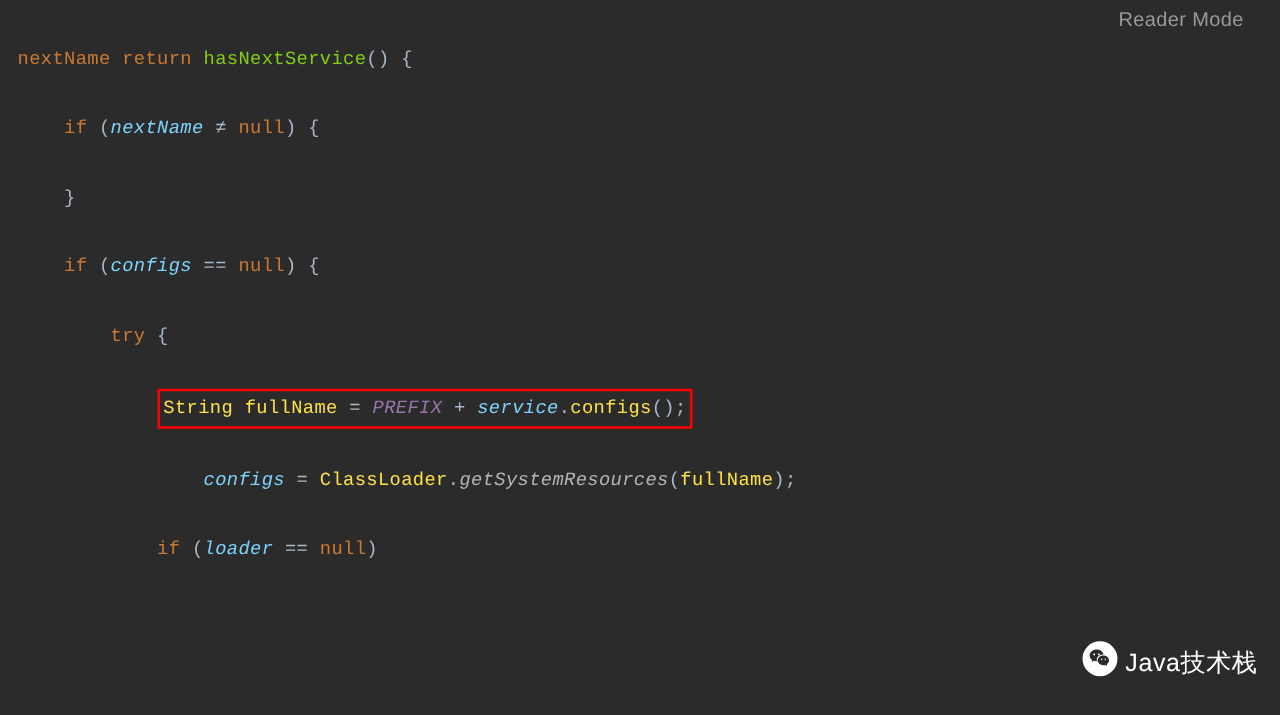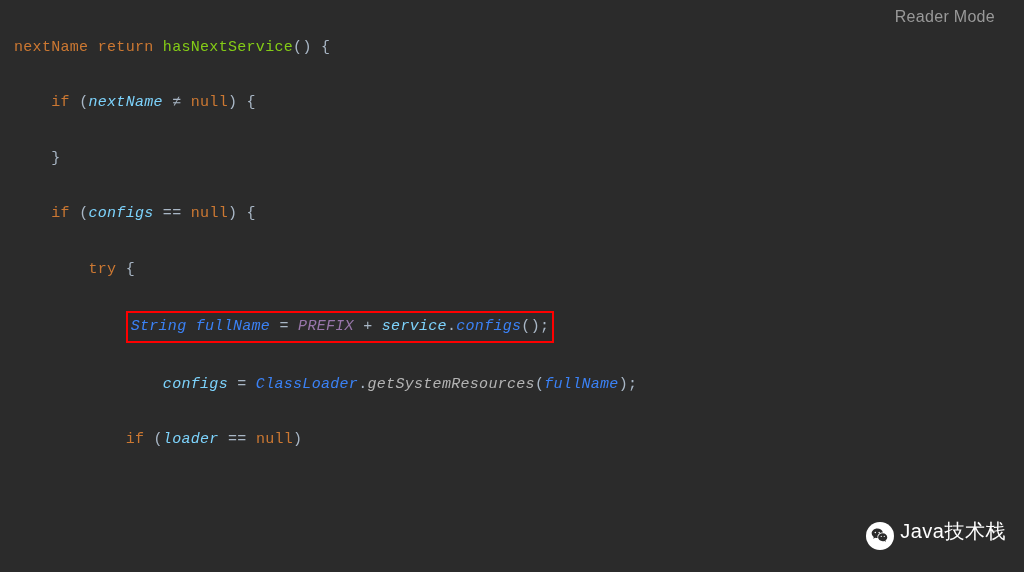--- a/index.html
+++ b/index.html
@@ -24,37 +24,37 @@
     color: #999;
     letter-spacing: 0.3px;
     cursor: pointer;
   }
   .code {
     padding: 6px 14px 0 14px;
     white-space: pre;
   }
   .kw   { color: #cc7832; }  
   .func { color: #84cc16; }  
-  .ident{ color: #3b82f6; font-style: italic; }
+  .ident{ color: #fde047; }
   .field{ color: #7dd3fc; font-style: italic; }  
   .const{ color: #9876aa; font-style: italic; }
   .punct{ color: #a9b7c6; }
   .op   { color: #a9b7c6; }
   .callitalic { color: #b4b4b4; font-style: italic; }
   .box {
     border: 2px solid #ff0000;
     padding: 0 3px;
     display: inline-block;
   }
   .watermark {
     position: absolute;
     right: 18px;
     bottom: 22px;
     display: flex;
-    align-items: flex-end;
+    align-items: flex-start;
     gap: 6px;
     font-family: "PingFang SC","Microsoft YaHei",Arial,sans-serif;
     color: #fff;
     font-size: 20px;
     letter-spacing: 0.5px;
   }
   .wm-icon {
     width: 28px; height: 28px;
     border-radius: 50%;
     background: #fff;

